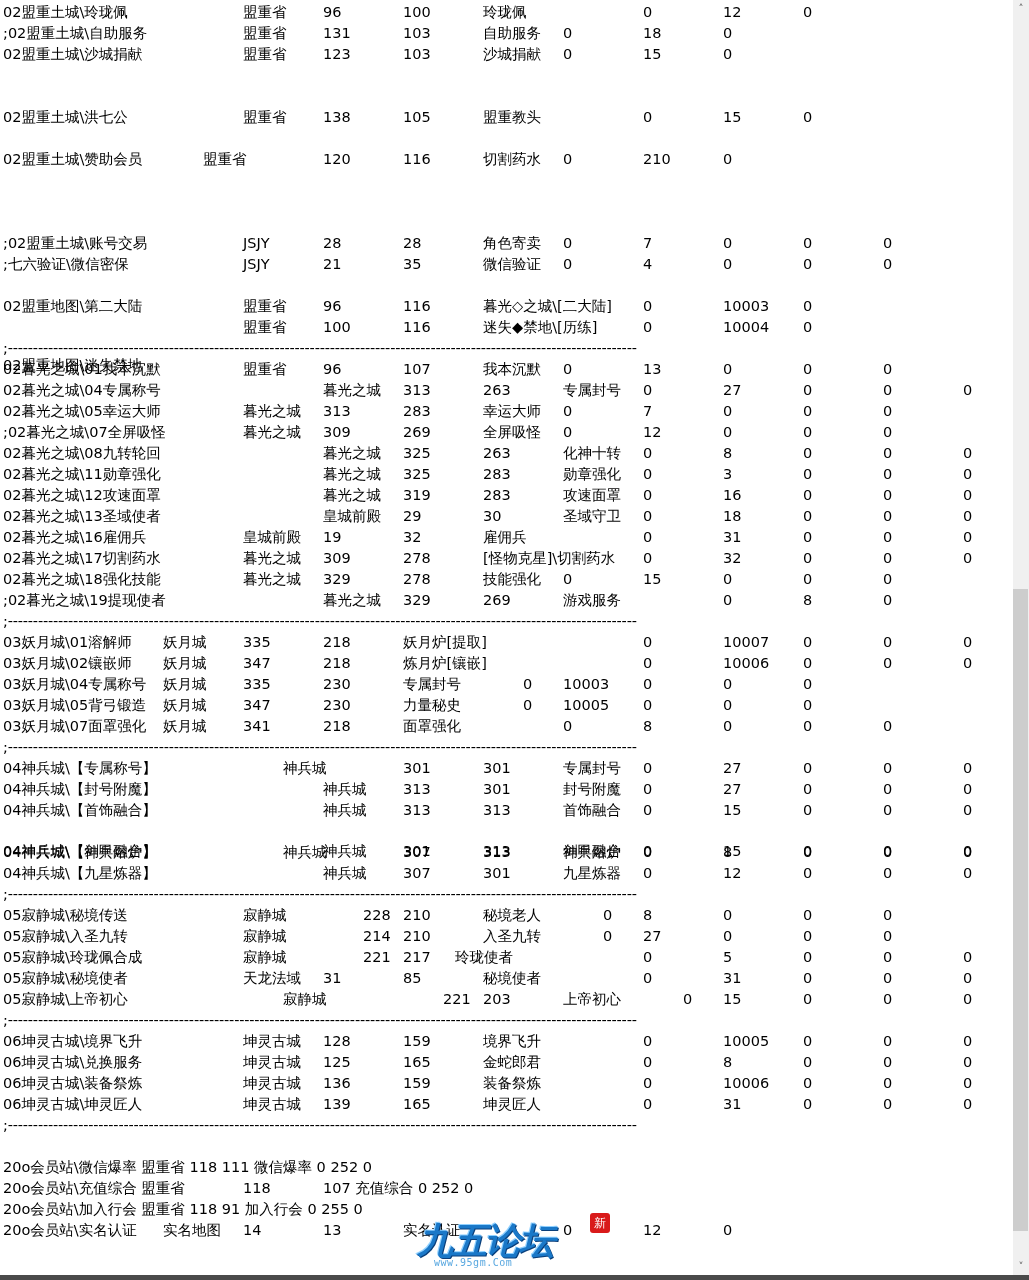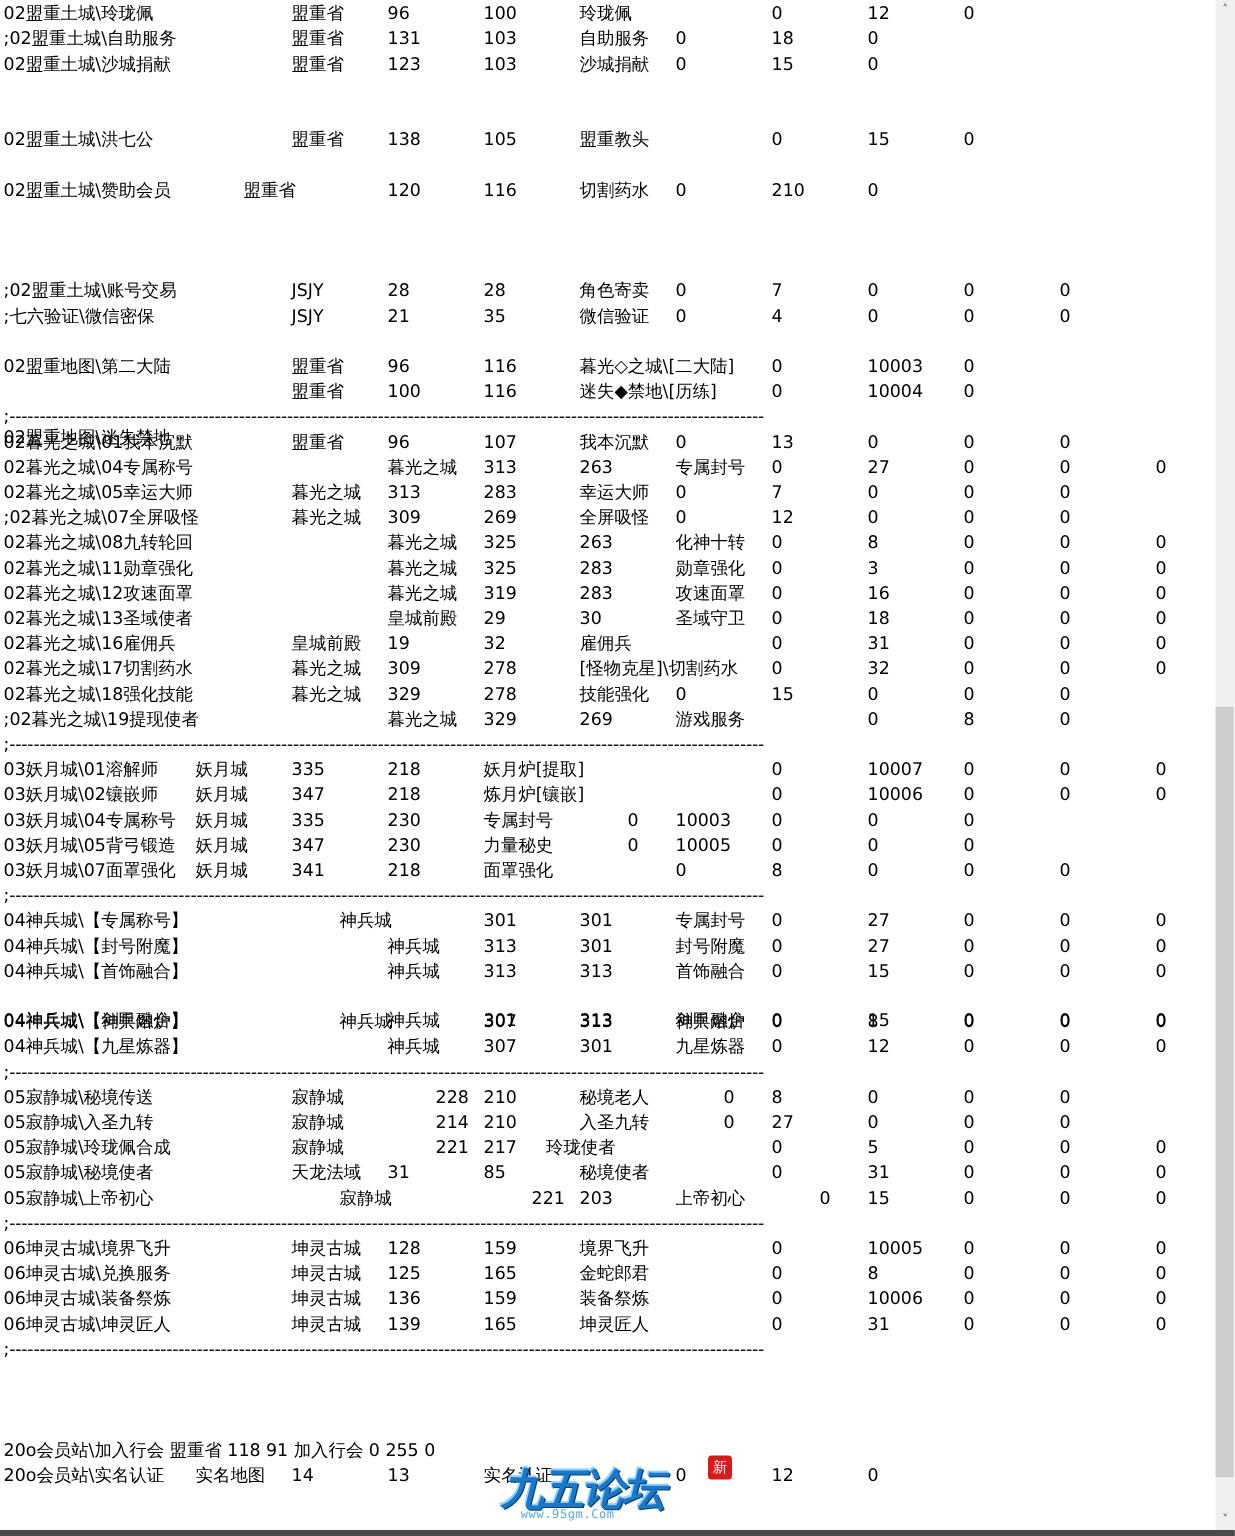--- a/index.html
+++ b/index.html
@@ -514,20 +514,28 @@
       <span class="cell" style="left: 483px;">坤灵匠人</span>
       <span class="cell" style="left: 643px;">0</span>
       <span class="cell" style="left: 723px;">31</span>
       <span class="cell" style="left: 803px;">0</span>
       <span class="cell" style="left: 883px;">0</span>
       <span class="cell" style="left: 963px;">0</span>
     </div>
     <div class="line" style="top: 1114px;">
       <span class="sep">;-----------------------------------------------------------------------------------------------------------------------------</span>
     </div>
+    <div class="line" style="top: 1156px;">
+      <span class="plain">20o会员站\微信爆率 盟重省 118 111 微信爆率 0 252 0</span>
+    </div>
+    <div class="line" style="top: 1177px;">
+      <span class="cell" style="left: 3px;">20o会员站\充值综合 盟重省</span>
+      <span class="cell" style="left: 243px;">118</span>
+      <span class="cell" style="left: 323px;">107 充值综合 0 252 0</span>
+    </div>
     <div class="line" style="top: 1198px;">
       <span class="plain">20o会员站\加入行会 盟重省 118  91 加入行会 0 255 0</span>
     </div>
     <div class="line" style="top: 1219px;">
       <span class="cell" style="left: 3px;">20o会员站\实名认证</span>
       <span class="cell" style="left: 163px;">实名地图</span>
       <span class="cell" style="left: 243px;">14</span>
       <span class="cell" style="left: 323px;">13</span>
       <span class="cell" style="left: 403px;">实名认证</span>
       <span class="cell" style="left: 563px;">0</span>

